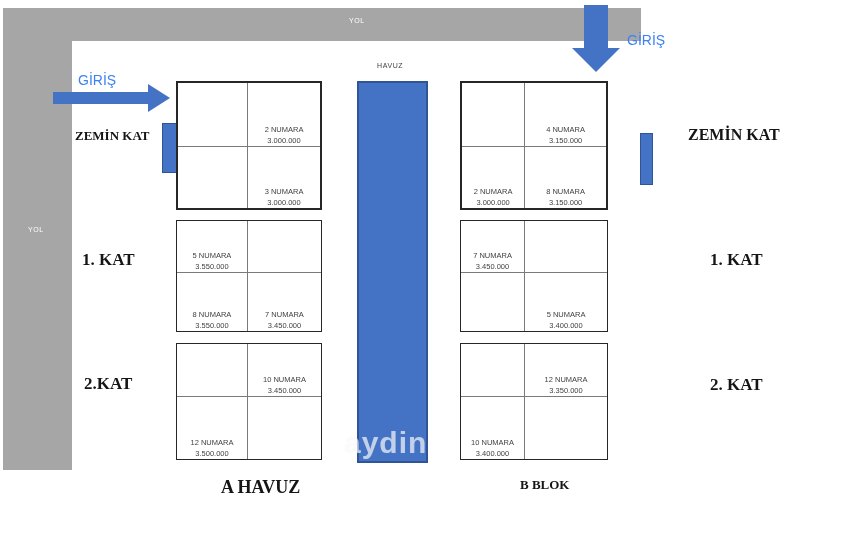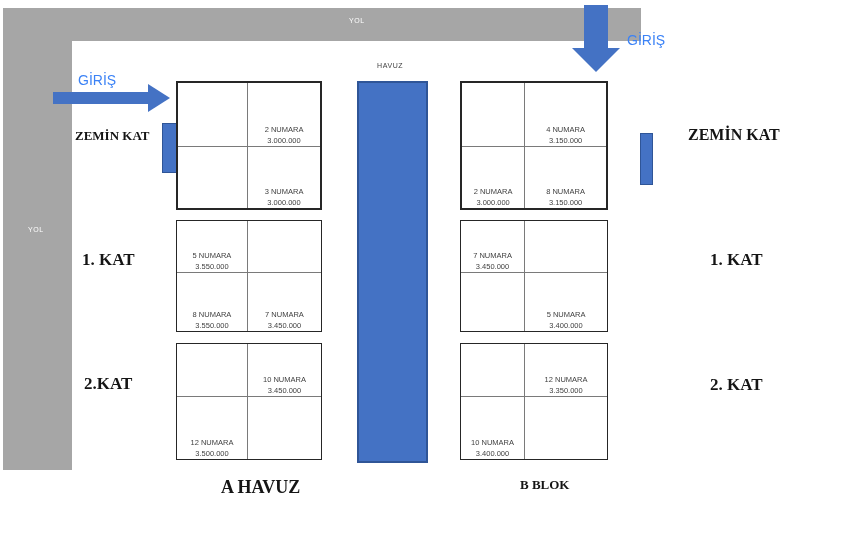--- a/index.html
+++ b/index.html
@@ -63,20 +63,21 @@
 
 <div id="canvas">
 
   <div id="road-top" class="road"></div>
   <div id="road-left" class="road"></div>
   <span id="road-top-label" class="road-label">YOL</span>
   <span id="road-left-label" class="road-label">YOL</span>
 
   <span id="pool-label">HAVUZ</span>
   <div id="pool"></div>
+  <span id="watermark">aydin</span>
 
   <span id="giris-left" class="giris">GİRİŞ</span>
   <div id="arrow-left-body" class="arrow-part"></div>
   <div id="arrow-left-head"></div>
 
   <span id="giris-right" class="giris">GİRİŞ</span>
   <div id="arrow-down-body" class="arrow-part"></div>
   <div id="arrow-down-head"></div>
 
   <div id="side-rect-a" class="side-rect"></div>

